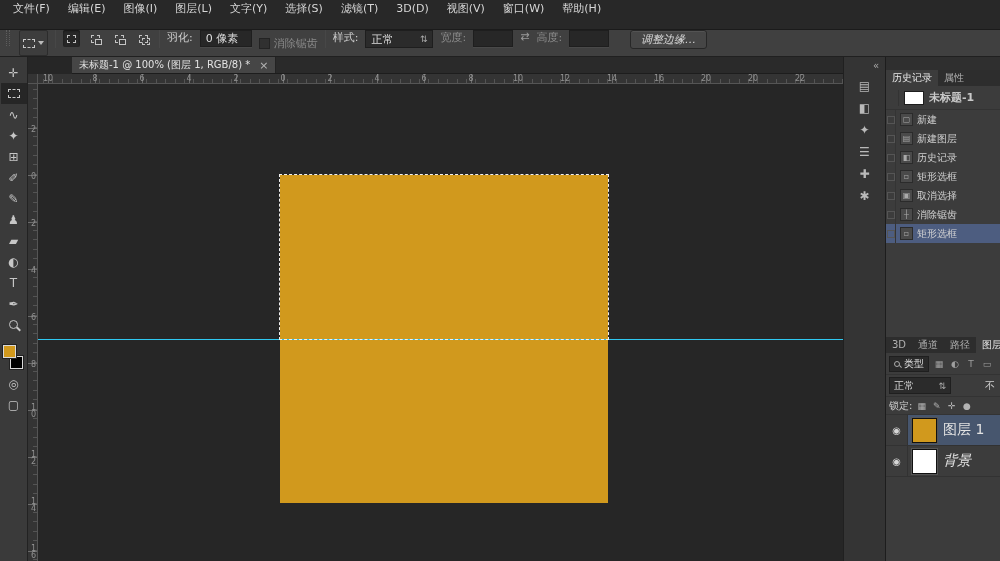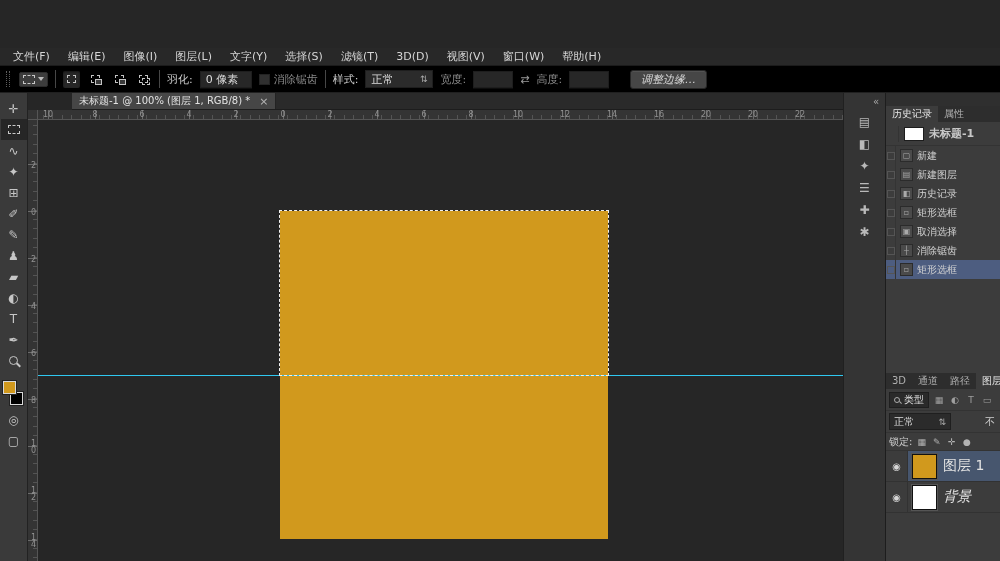--- a/index.html
+++ b/index.html
@@ -1,25 +1,25 @@
 <!DOCTYPE html>
 <html><head>
 <meta charset="utf-8">
 <style>
   * { box-sizing: border-box; margin: 0; padding: 0; }
   html,body { width:1000px; height:561px; overflow:hidden; }
   body { font-family:"DejaVu Sans", sans-serif; font-size:11px; color:#c9c9c9; background:#262626; }
   .app { display:flex; flex-direction:column; width:1000px; height:561px; }
 
   
-  .menubar { height:18px; background:#282828; border-bottom:1px solid #1b1b1b; display:flex; padding-left:4px; flex:none;margin-top:48px; }
+  .menubar { height:30px; background:#282828; border-bottom:1px solid #1b1b1b; display:flex; padding-left:4px; flex:none; }
   .menu-item { padding:0 9px; line-height:18px; color:#d6d6d6; font-size:11px; white-space:nowrap; cursor:default; }
 
   
-  .optionsbar { height:27px; background:#000000; border-bottom:1px solid #202020; display:flex; align-items:center; padding:0 6px; gap:7px; flex:none; }
+  .optionsbar { height:27px; background:#404040; border-bottom:1px solid #202020; display:flex; padding:0 6px; gap:7px; flex:none; }
   .grip { width:4px; height:16px; border-left:1px dotted #5d5d5d; border-right:1px dotted #5d5d5d; margin-right:2px; }
   .tool-preset { display:flex; align-items:center; gap:3px; padding:2px 3px; border:1px solid #2c2c2c; background:#3d3d3d; border-radius:2px; }
   .icon-box { width:12px; height:9px; border:1px dashed #c8c8c8; display:inline-block; }
   .caret { width:0; height:0; border-left:3px solid transparent; border-right:3px solid transparent; border-top:4px solid #bbb; display:inline-block; }
   .vsep { width:1px; height:18px; background:#2a2a2a; border-right:1px solid #474747; }
   .mode-btn { width:17px; height:17px; display:flex; align-items:center; justify-content:center; border-radius:2px; }
   .mode-btn.pressed { background:#272727; box-shadow:inset 0 1px 2px rgba(0,0,0,.5); }
   .mb-i { width:9px; height:8px; border:1px dashed #c4c4c4; position:relative; }
   .mb-i.add::after,.mb-i.sub::after { content:""; position:absolute; right:-3px; bottom:-3px; width:5px; height:4px; background:#3a3a3a; border:1px solid #c4c4c4; }
   .mb-i.inter::after { content:""; position:absolute; right:-3px; bottom:-3px; width:6px; height:5px; border:1px dashed #c4c4c4; }

